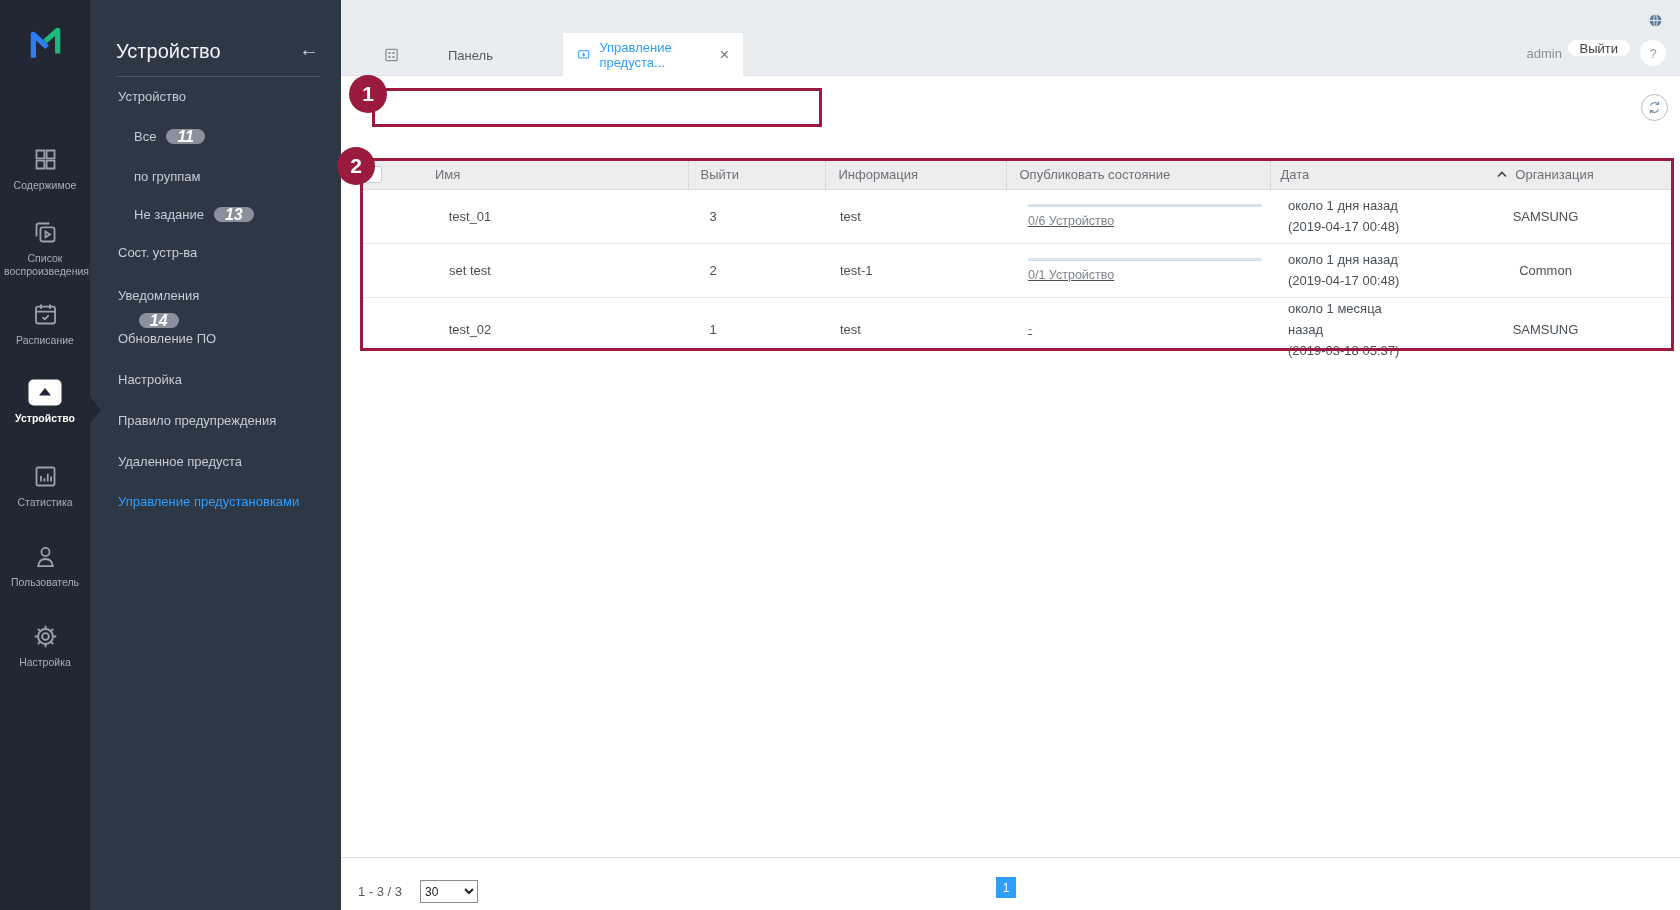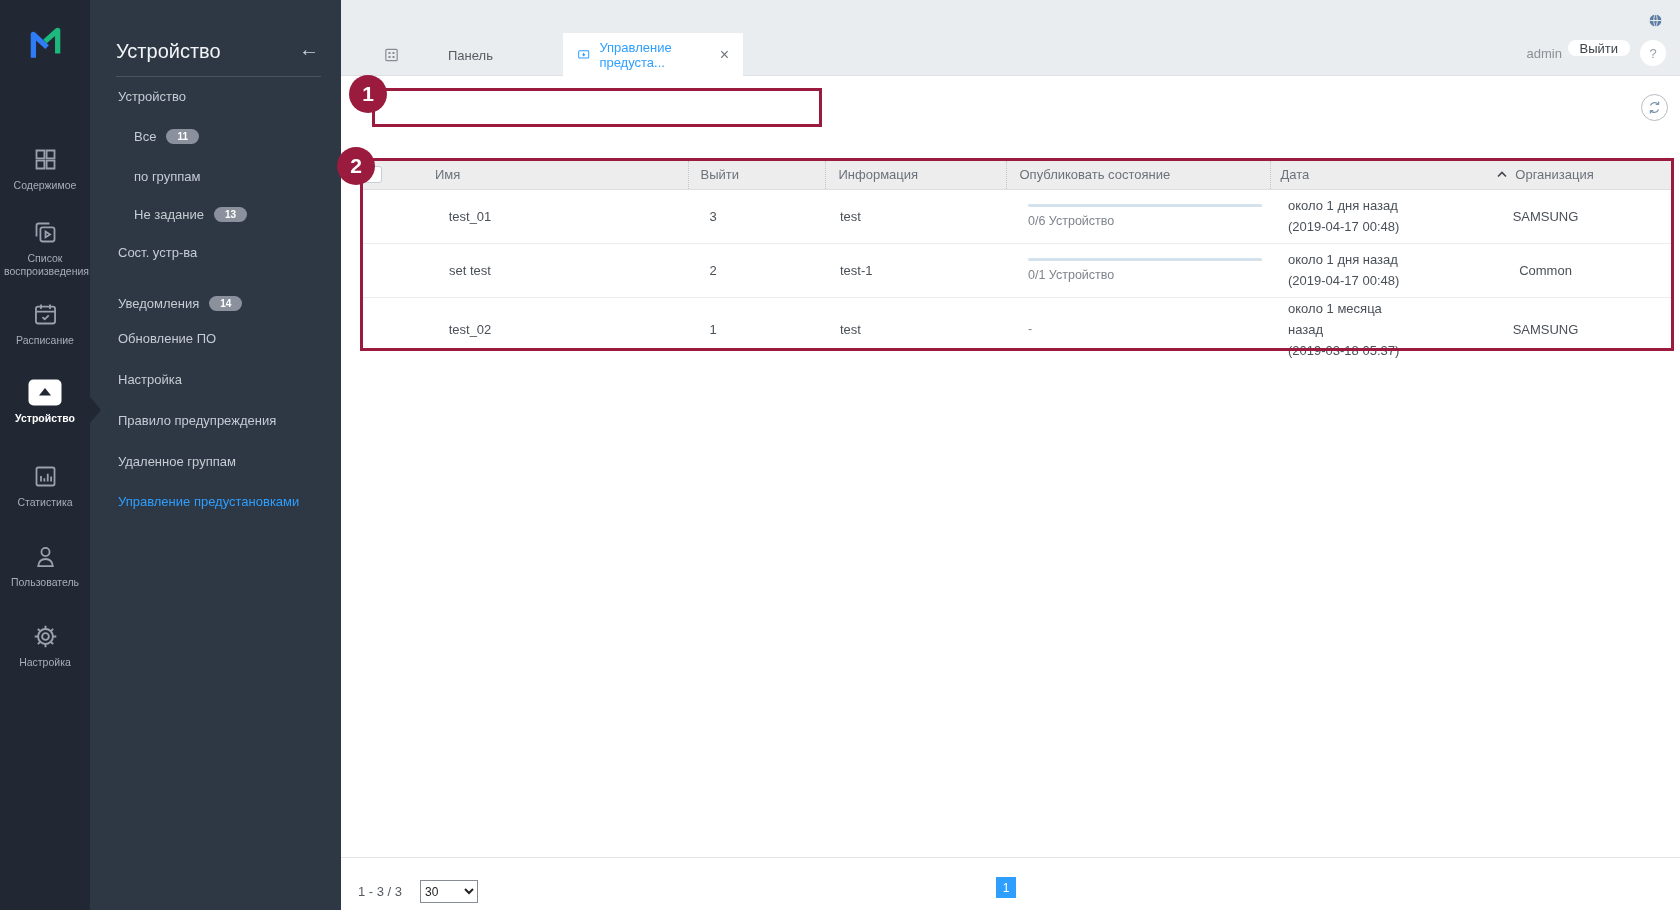--- a/index.html
+++ b/index.html
@@ -18,21 +18,21 @@
   #rail-notch { position:absolute; left:90px; top:397px; width:0; height:0;
     border-top:13px solid transparent; border-bottom:13px solid transparent; border-left:11px solid #212733; z-index:31; }
 
   
   #sidebar { position:absolute; left:90px; top:0; width:251px; height:910px; background:#2e3744; z-index:20; }
   #sidebar-title { position:absolute; left:26px; top:40px; font-size:20px; color:#f2f4f7; }
   #sidebar-back { position:absolute; right:22px; top:38px; font-size:20px; color:#cdd3da; cursor:pointer; }
   #sidebar-divider { position:absolute; left:26px; top:76px; width:205px; height:1px; background:#4a5361; }
   .side-item { position:absolute; height:18px; display:flex; align-items:center; gap:10px; font-size:13px; color:#c6ccd4; cursor:pointer; white-space:nowrap; }
   .side-item.active { color:#2e9fff; }
-  .side-badge { background:#8b919c; color:#ffffff; font-size:10px; line-height:15px; border-radius:8px; padding:0 11px; font-weight:bold; }
+  .side-badge { background:#8b919c; color:#ffffff; font-size:16px; line-height:15px; border-radius:8px; padding:0 11px; font-weight:bold;font-style:italic; }
 
   
   #topbar { position:absolute; left:341px; top:0; width:1339px; height:76px; background:#e9edf0; border-bottom:1px solid #dde1e5; z-index:10; }
   .tab { position:absolute; top:33px; height:44px; display:flex; align-items:center; gap:9px; font-size:13px; cursor:pointer; }
   #tab-panel { left:30px; padding:0 12px; color:#565c63;gap:48px; }
   #tab-active { left:222px; width:180px; background:#ffffff; color:#2e9fff; padding:0 14px; z-index:11; }
   .tab .tic { width:17px; height:16px; }
   .tab .tic svg { width:100%; height:100%; display:block; }
   #tab-close { margin-left:auto; font-size:16px; color:#6f757c; cursor:pointer; line-height:14px; }
   #globe { position:absolute; right:16px; top:12px; width:17px; height:17px; color:#5b7ba3; cursor:pointer; }
@@ -52,21 +52,21 @@
   
   #preset-table { position:absolute; left:363px; top:161px; width:1308px; border-collapse:collapse; table-layout:fixed; z-index:4; }
   #preset-table thead th { background:#ededee; height:28px; font-weight:normal; font-size:13px; color:#6c727a; text-align:left; vertical-align:middle; border-bottom:1px solid #dcdee0; }
   #preset-table thead th.sep { border-left:1px dotted #c2c7cc; }
   #preset-table tbody td { height:54px; font-size:13px; color:#4a5058; vertical-align:middle; border-bottom:1px solid #ececec; background:#fff; }
   #preset-table tbody tr:last-child td { border-bottom:none; }
   .cb { width:17px; height:17px; background:#fff; border:1px solid #c8cdd3; border-radius:3px; margin-left:2px; cursor:pointer; }
   .cell-name { display:inline-block; width:140px; text-align:center; }
   .cell-version { display:inline-block; width:50px; text-align:center; }
   .pad-info { padding-left:15px; }
-  .pad-publish { padding-left:22px; }
+  .pad-publish { padding-left:22px;text-decoration:underline; }
   .pad-date { padding-left:18px; }
   .pub-bar { width:234px; height:3px; background:#d3e2ec; border-radius:2px; margin-bottom:7px; }
   .pub-label { font-size:12.5px; color:#7e848c; }
   .date-line { line-height:21px; }
   .org-cell { text-align:center; }
   .th-org { display:flex; align-items:center; justify-content:center; gap:8px; }
   .sort-caret svg { width:10px; height:7px; display:block; color:#3f454c; }
 
   
   .ann-box { position:absolute; border:3px solid #9a1b3e; z-index:40; pointer-events:none; }
@@ -180,35 +180,35 @@
         <div class="side-item" style="top: 167px; left: 44px;">
           <span>по группам</span>
         </div>
         <div class="side-item" style="top: 205px; left: 44px;">
           <span>Не задание</span>
           <span class="side-badge">13</span>
         </div>
         <div class="side-item" style="top: 243px; left: 28px;">
           <span>Сост. устр-ва</span>
         </div>
-        <div class="side-item" style="top: 294px; left: 28px;">
+        <div class="side-item" style="top: 288px; left: 28px; flex-direction: column;">
           <span>Уведомления</span>
           <span class="side-badge">14</span>
         </div>
         <div class="side-item" style="top: 329px; left: 28px;">
           <span>Обновление ПО</span>
         </div>
         <div class="side-item" style="top: 370px; left: 28px;">
           <span>Настройка</span>
         </div>
         <div class="side-item" style="top: 411px; left: 28px;">
           <span>Правило предупреждения</span>
         </div>
         <div class="side-item" style="top: 452px; left: 28px;">
-          <span>Удаленное группам</span>
+          <span>Удаленное предуста</span>
         </div>
         <div class="side-item active" style="top: 492px; left: 28px;">
           <span>Управление предустановками</span>
         </div>
       </nav>
   </aside>
 
   <header id="topbar">
     <div class="tab" id="tab-panel">
       <span class="tic">

